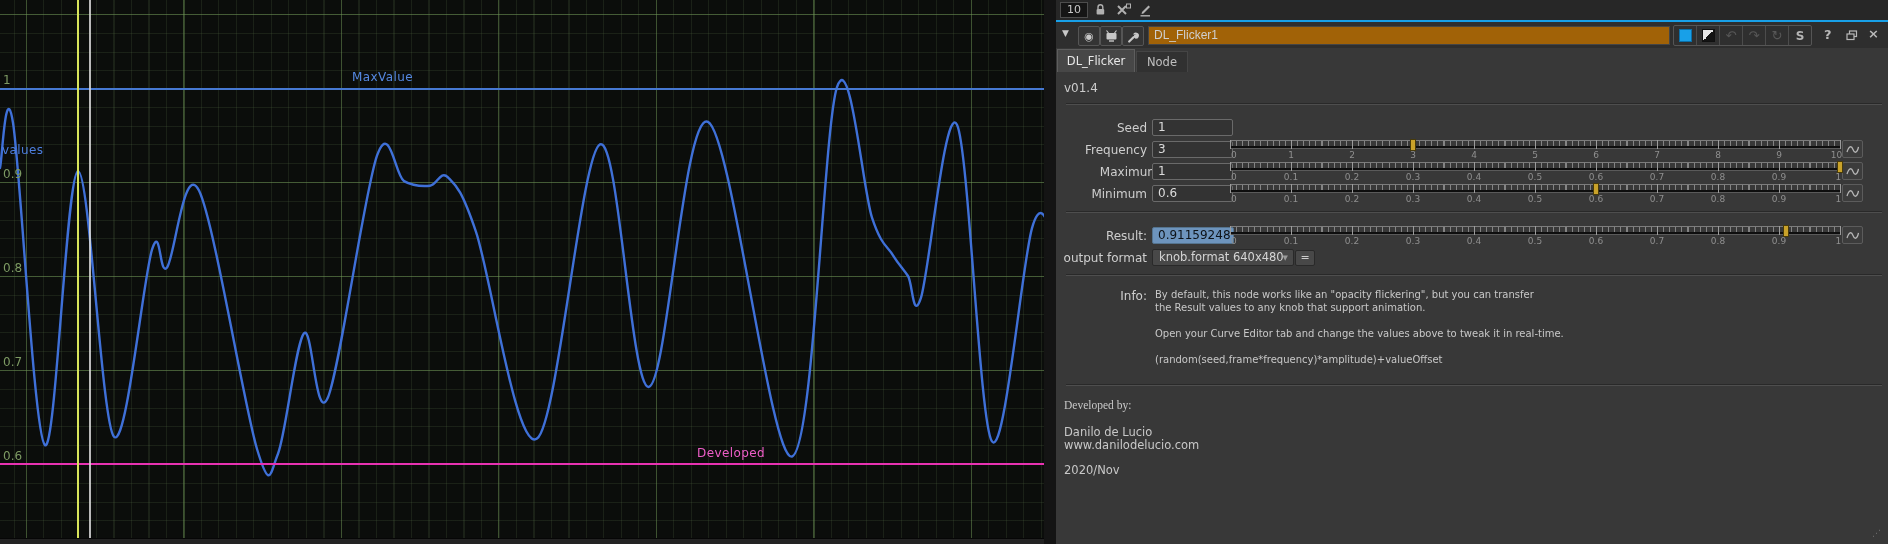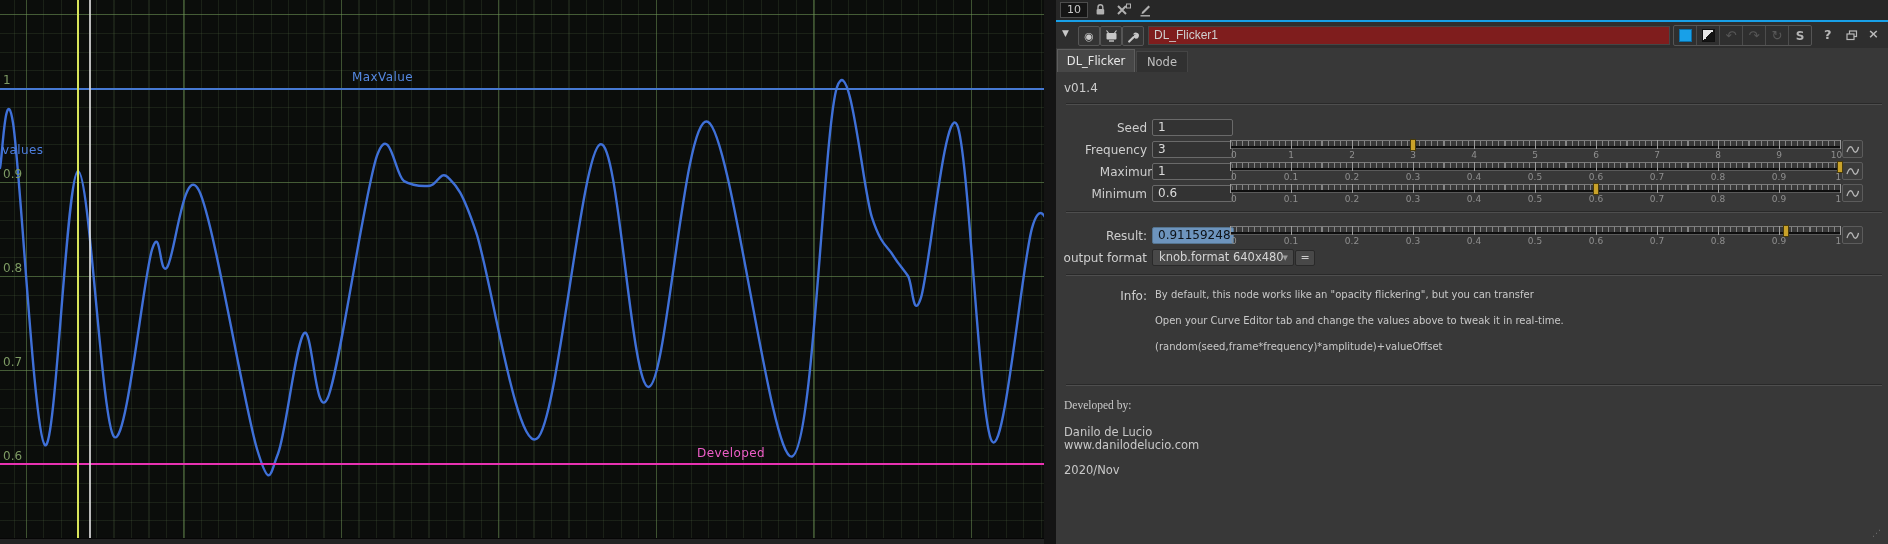--- a/index.html
+++ b/index.html
@@ -32,21 +32,21 @@
   #panel{position:absolute;left:1056px;top:0;width:832px;height:544px;background:#383838;font-size:12px;}
   #props-toolbar{position:absolute;left:0;top:0;width:832px;height:20px;background:#272727;}
   #panel-count{position:absolute;left:4px;top:2px;width:26px;height:14px;background:#151515;
      border:1px solid #4d4d4d;color:#c8c8c8;font-size:11px;text-align:center;line-height:14px;}
   .tbicon{position:absolute;top:3px;}
   #accent-line{position:absolute;left:0;top:20px;width:832px;height:2px;}
   #node-header{position:absolute;left:0;top:22px;width:832px;height:26px;background:#2e2e2e;}
   #collapse-tri{position:absolute;left:6px;top:6px;font-size:9px;color:#c8c8c8;}
   .hbtn{position:absolute;top:4px;width:20px;height:18px;background:#343434;border:1px solid #555;
         border-radius:2px;display:flex;align-items:center;justify-content:center;color:#c8c8c8;}
-  #node-name{position:absolute;left:92px;top:4px;width:510px;height:15px;background:#7f1d1d;
+  #node-name{position:absolute;left:92px;top:4px;width:510px;height:15px;background:#a16207;
      border:1px solid #454545;color:#cfcfcf;font-size:12px;padding:1px 5px;line-height:15px;}
   #btn-group{position:absolute;left:617px;top:3px;height:19px;display:flex;border:1px solid #555;
      border-radius:2px;background:#2f2f2f;}
   .gbtn{width:22px;height:19px;display:flex;align-items:center;justify-content:center;border-right:1px solid #4c4c4c;}
   .gbtn:last-child{border-right:none;}
   .swatch{width:11px;height:11px;}
   .dimglyph{color:#575757;font-size:13px;}
   .litglyph{color:#b5b5b5;font-size:12px;font-weight:bold;}
   .winbtn{position:absolute;top:5px;color:#b8b8b8;font-weight:bold;font-size:13px;}
   
@@ -343,21 +343,21 @@
       <span>knob.format 640x480</span>
       <span class="arrow">▼</span>
     </div>
     <div id="eq-btn" style="top:250px;">=</div>
 
     <div class="divider" style="top:274px;"></div>
 
     <span class="plabel" style="top:289px;">Info:</span>
     <div id="info-text">
       <p><span>By default, this node works like an "opacity flickering", but you can transfer</span><br>
-         </p>
+         <span>the Result values to any knob that support animation.</span></p>
       <p>Open your Curve Editor tab and change the values above to tweak it in real-time.</p>
       <p>(random(seed,frame*frequency)*amplitude)+valueOffset</p>
     </div>
 
     <div class="divider" style="top:384px;"></div>
 
     <span class="credit" style="top:399px;font-family:Liberation Serif, serif;">Developed by:</span>
     <span class="credit" style="top:425px;">Danilo de Lucio</span>
     <span class="credit" style="top:438px;">www.danilodelucio.com</span>
     <span class="credit" style="top:463px;">2020/Nov</span>

